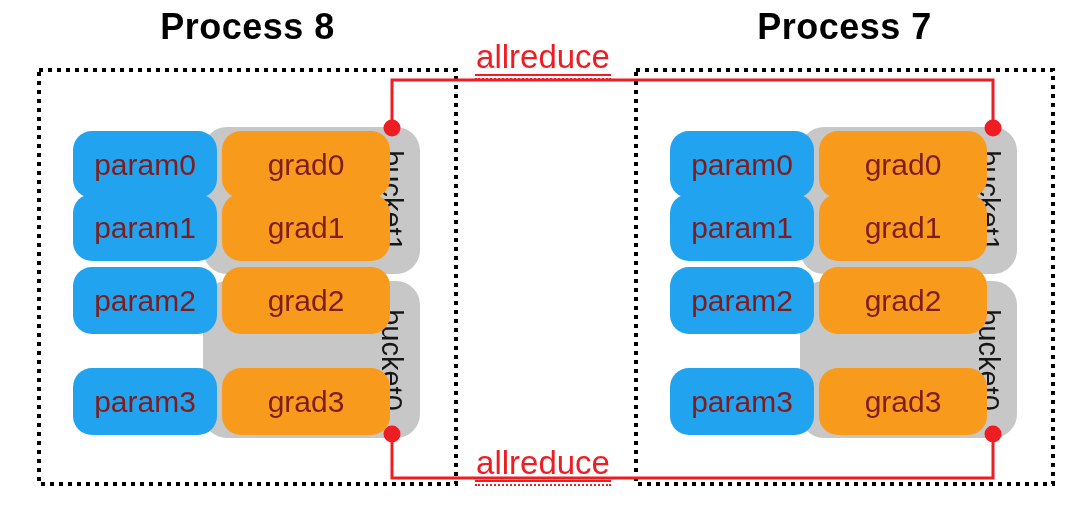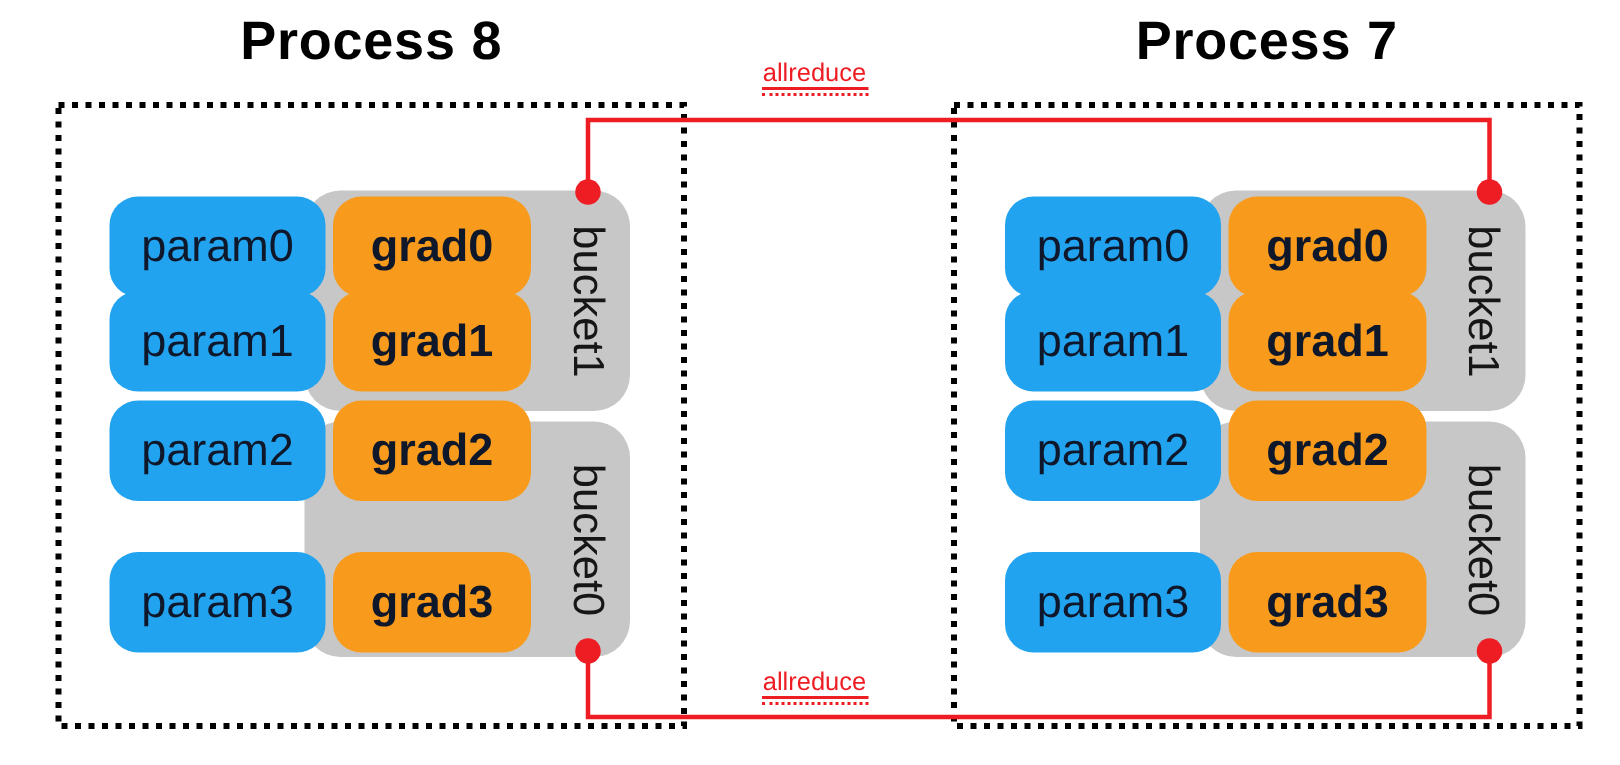--- a/index.html
+++ b/index.html
@@ -24,28 +24,28 @@
   .bucket--top{top:59px;height:147px;}
   .bucket--bottom{top:213px;height:157px;}
   .bucket-label{
     position:absolute;left:188px;top:50%;
     transform:translate(-50%,-50%) rotate(90deg);
     font-size:29px;color:#161616;white-space:nowrap;
   }
   .cell{
     position:absolute;height:67px;border-radius:19px;
     display:flex;align-items:center;justify-content:center;
-    color:#0f172a;font-size:30px;
+    color:#7f1d1d;font-size:30px;
   }
   .param{left:36px;width:144px;background:#22A3EF;}
-  .grad{left:185px;width:132px;background:#F89B1D;font-weight:bold;}
+  .grad{left:185px;width:168px;background:#F89B1D;}
   .row-0{top:63px}.row-1{top:126px}.row-2{top:199px}.row-3{top:300px}
   .allreduce{
     position:absolute;left:443px;width:200px;
-    text-align:center;color:#EE1D23;font-size:17px;line-height:1;
+    text-align:center;color:#EE1D23;font-size:33px;line-height:1;
   }
   .allreduce--top{top:40px;}
   .allreduce--bottom{top:446px;}
   .allreduce .dot-u{
     display:inline-block;border-bottom:2px dotted #EE1D23;padding-bottom:2px;
   }
   .allreduce .solid-u{
     display:inline-block;border-bottom:2px solid #EE1D23;padding:0 1px 1px 1px;
   }
   #overlay{

